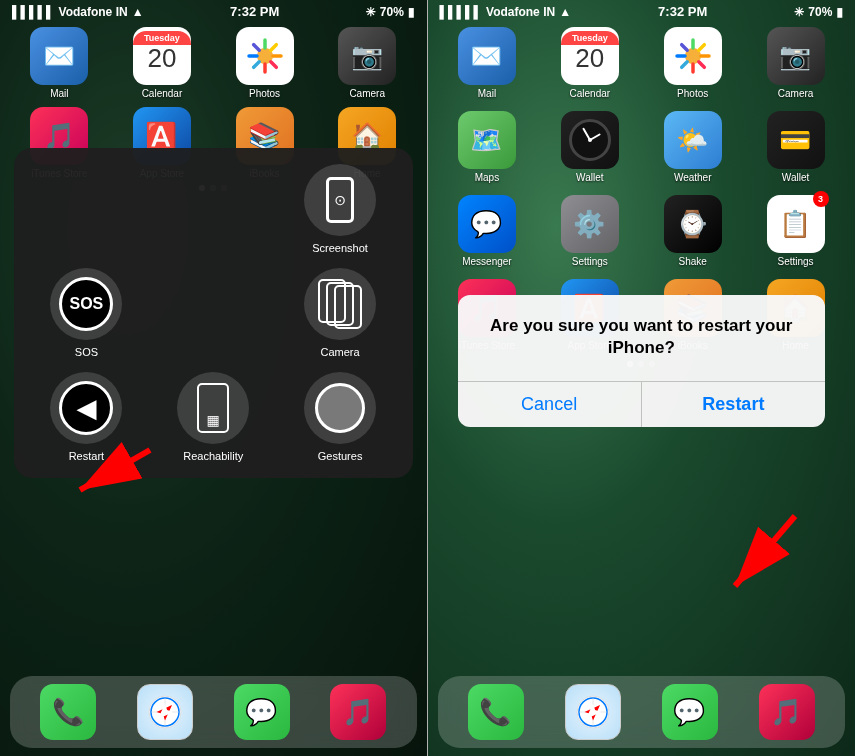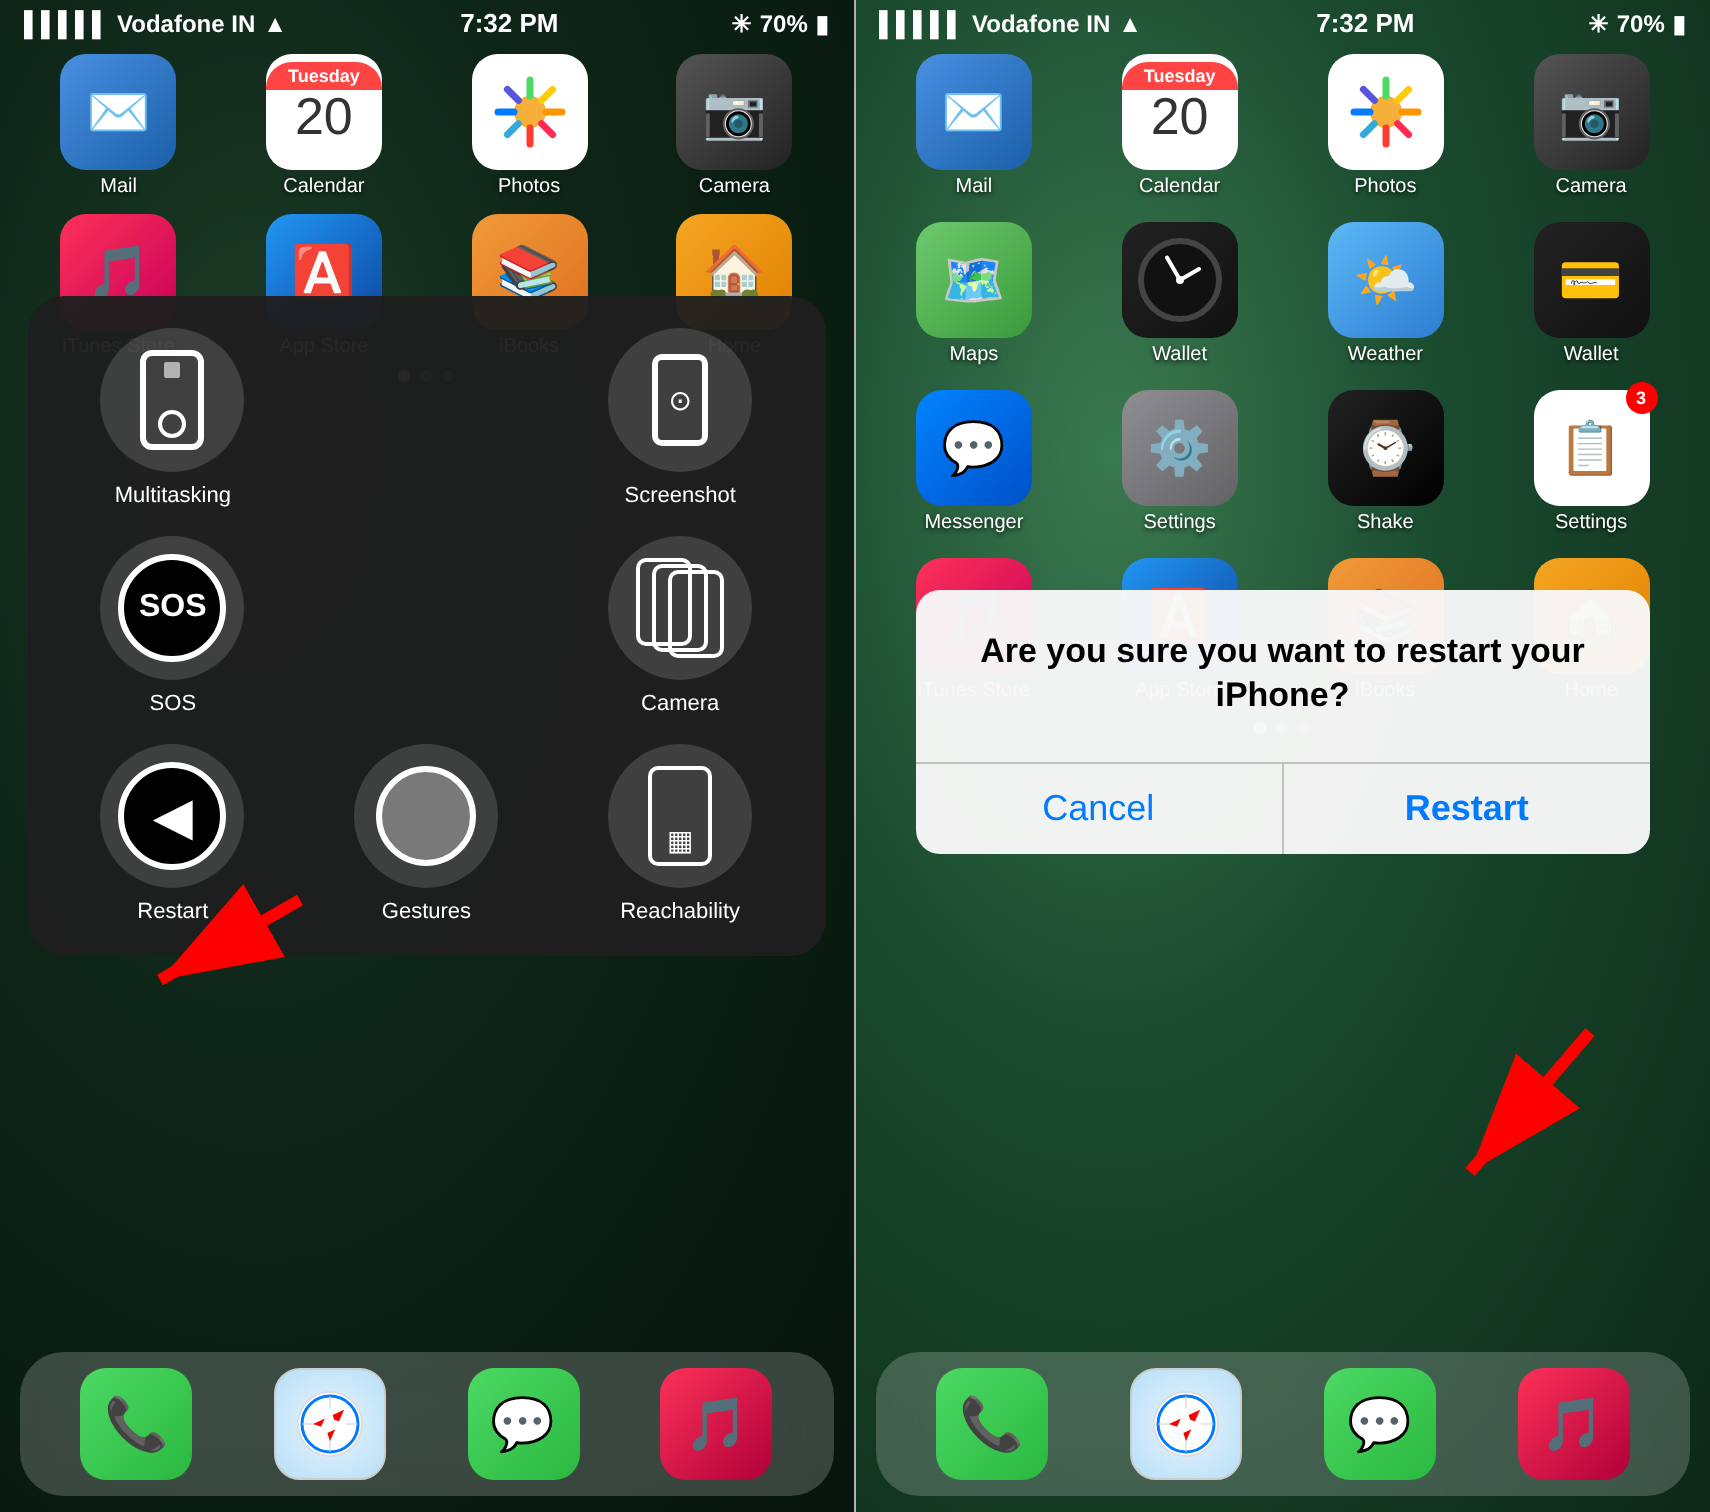--- a/index.html
+++ b/index.html
@@ -478,26 +478,20 @@
       <div class="app-icon-img camera-bg">
         <span style="font-size:26px;">📷</span>
       </div>
       <span class="app-label">Camera</span>
     </div>
   </div>
 
   <div class="assistive-panel">
     <div class="at-grid">
 
-      <div class="at-item">
-        <div class="at-icon">
-          <div class="iphone-icon"></div>
-        </div>
-        <span class="at-label">Multitasking</span>
-      </div>
 
       <div class="at-item" style="grid-column:3;">
         <div class="at-icon">
           <div style="position:relative;">
             <div style="width:28px;height:46px;border:3px solid white;border-radius:5px;display:flex;align-items:center;justify-content:center;">
               <span style="color:white;font-size:14px;">⊙</span>
             </div>
           </div>
         </div>
         <span class="at-label">Screenshot</span>
@@ -523,30 +517,30 @@
 
       <div class="at-item">
         <div class="at-icon">
           <div class="restart-circle">◀</div>
         </div>
         <span class="at-label">Restart</span>
       </div>
 
       <div class="at-item">
         <div class="at-icon">
-          <div style="width:50px;height:50px;border-radius:50%;background:rgba(180,180,180,0.5);border:3px solid white;"></div>
-        </div>
-        <span class="at-label">Gestures</span>
+          <div class="reach-icon"></div>
+        </div>
+        <span class="at-label">Reachability</span>
       </div>
 
       <div class="at-item">
         <div class="at-icon">
-          <div class="reach-icon"></div>
-        </div>
-        <span class="at-label">Reachability</span>
+          <div style="width:50px;height:50px;border-radius:50%;background:rgba(180,180,180,0.5);border:3px solid white;"></div>
+        </div>
+        <span class="at-label">Gestures</span>
       </div>
 
     </div>
   </div>
 
   <svg class="red-arrow-left" width="120" height="80" style="position:absolute;left:60px;top:440px;z-index:40;">
     <defs>
       <marker id="arrowhead-l" markerWidth="10" markerHeight="7" refX="10" refY="3.5" orient="auto">
         <polygon points="0 0, 10 3.5, 0 7" fill="red"></polygon>
       </marker>

